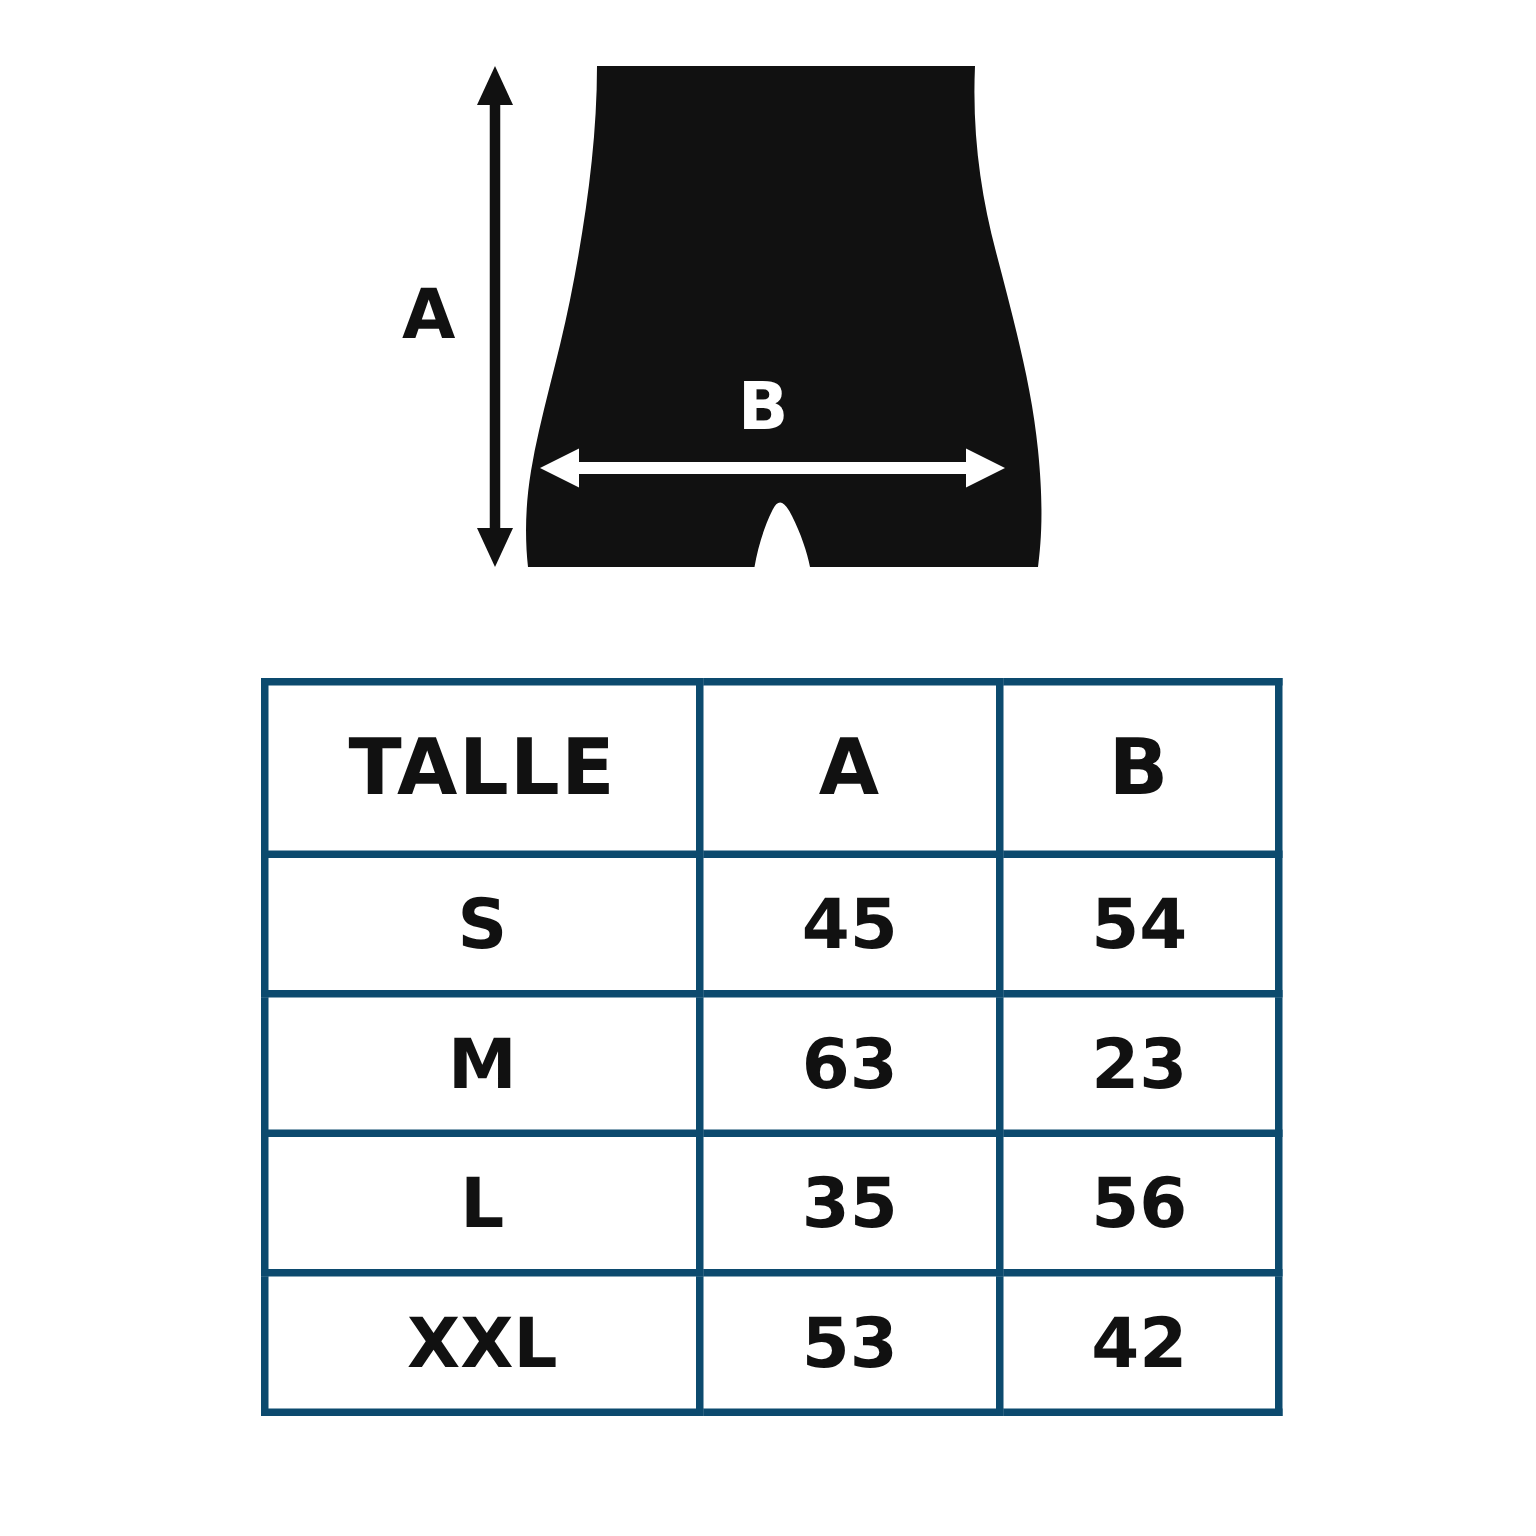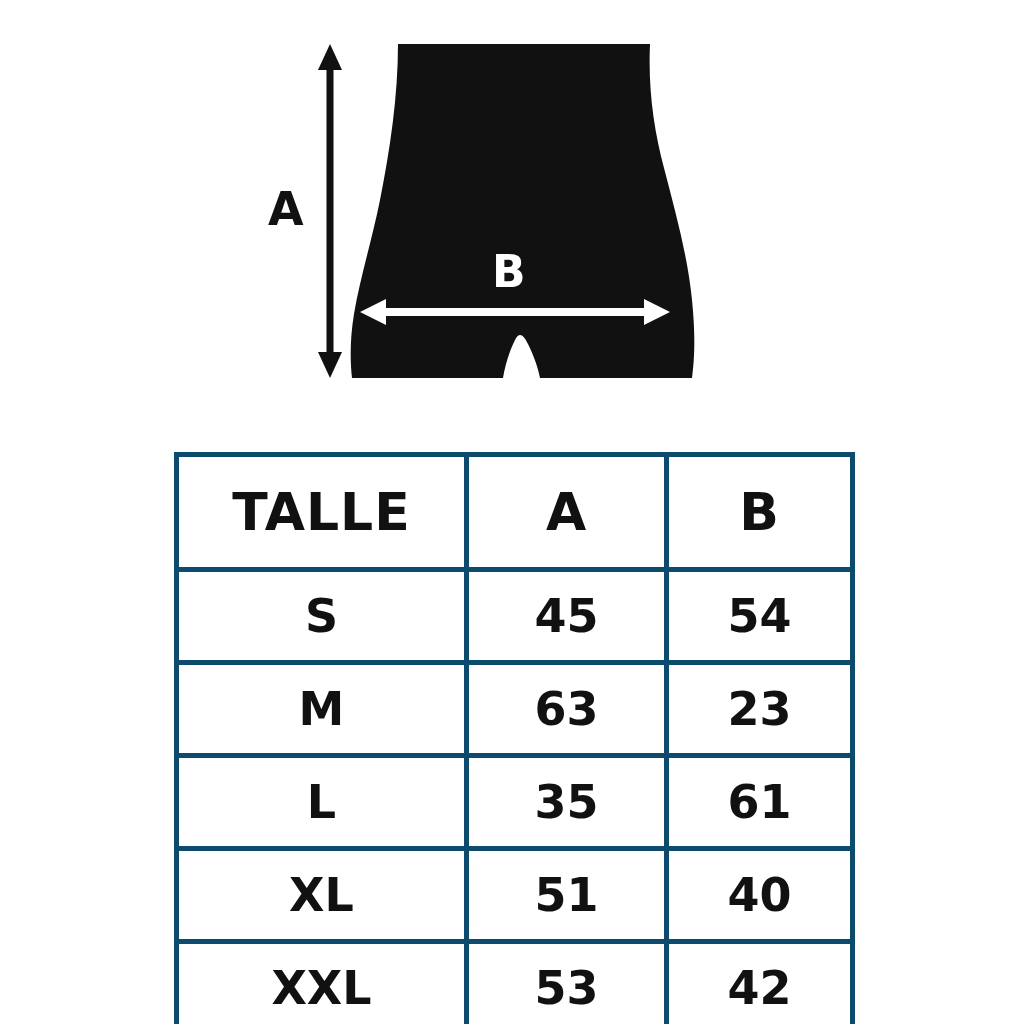--- a/index.html
+++ b/index.html
@@ -144,26 +144,21 @@
         <td>54</td>
       </tr>
       <tr>
         <td>M</td>
         <td>63</td>
         <td>23</td>
       </tr>
       <tr>
         <td>L</td>
         <td>35</td>
-        <td>61</td>
-      </tr>
-      <tr>
-        <td>XL</td>
-        <td>51</td>
-        <td>40</td>
+        <td>56</td>
       </tr>
       <tr>
         <td>XXL</td>
         <td>53</td>
         <td>42</td>
       </tr>
     </tbody>
   </table>
 </div>
 

